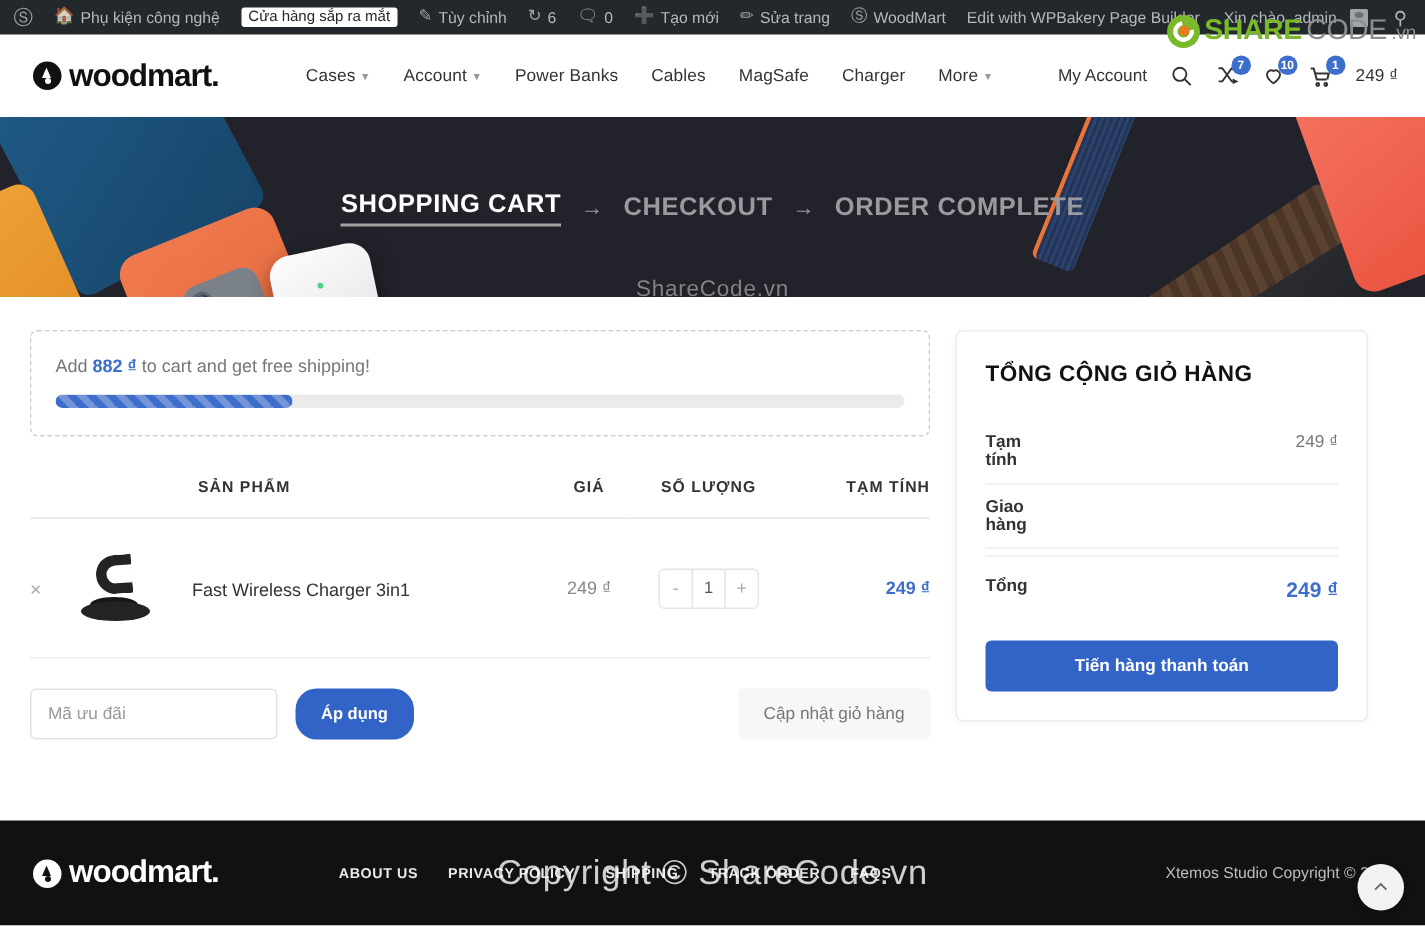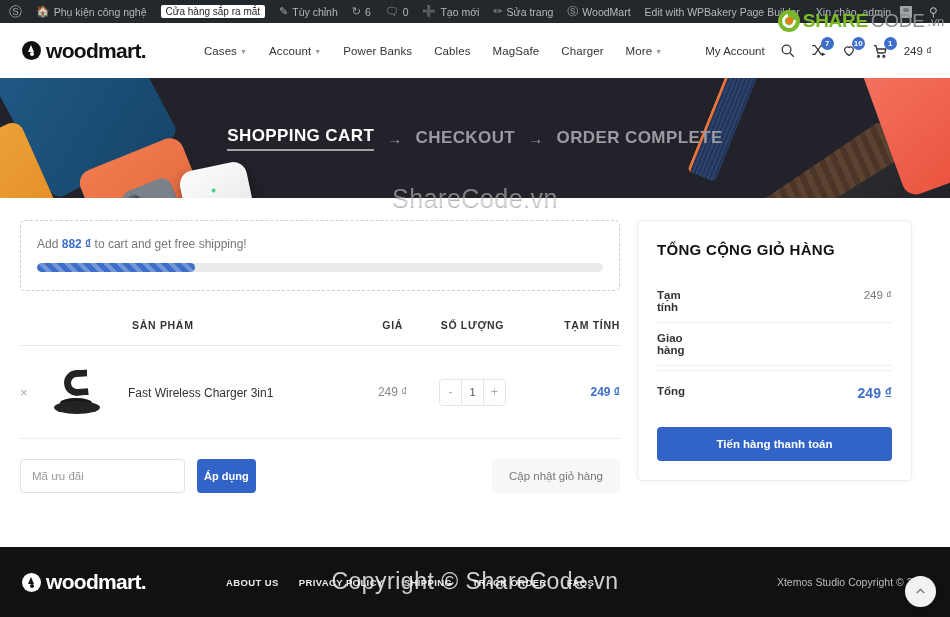--- a/index.html
+++ b/index.html
@@ -169,21 +169,21 @@
     position: relative; z-index: 4; display:flex; align-items:center; gap:13px;
     font-size: 17px; font-weight: 700; letter-spacing: .4px;
   }
   .bc-active { color:#fff; border-bottom: 2px solid #a3a3a3; padding-bottom:3px; }
   .bc-step { color:#9a9ba0; }
   .bc-arrow { color:#9a9ba0; font-size:15px; font-weight:400; }
 
   
   .wm-banner {
     position:absolute; left:0; right:0; top:184px; text-align:center;
-    font-size: 25px; color: rgba(255,255,255,.45);
+    font-size: 15px; color: rgba(255,255,255,.45);
     text-shadow: 0 1px 0 rgba(0,0,0,.3);
     z-index: 6; pointer-events:none; letter-spacing:.5px;
   }
 
   
   .content {
     display: flex; gap: 0; padding: 22px 18px 0 20px; align-items: flex-start;
     background:#fff;
   }
   .cart-left { width: 600px; }
@@ -253,21 +253,21 @@
     width: 165px; height: 34px; border: 1px solid #e2e2e2; border-radius: 4px;
     padding: 0 11px; font-size: 11.5px; color:#555; outline:none;
     font-family:"Liberation Sans",sans-serif;
   }
   .coupon-input::placeholder { color:#9a9a9a; }
   .btn {
     border: none; border-radius: 4px; cursor: pointer; font-size: 11px;
     font-weight: 700; font-family:"Liberation Sans",sans-serif;
   }
   .btn-apply {
-    background:#3264c8; color:#fff; height: 34px; padding: 0 7px; margin-left: 12px;
+    background:#3264c8; color:#fff; height: 34px; padding: 0 17px; margin-left: 12px; border-radius: 14px;
   }
   .btn-update {
     background:#f7f7f7; color:#777; height: 34px; padding: 0 17px; margin-left:auto;
     font-weight: 400; font-size: 11.5px;
   }
 
   
   .totals {
     border: 1px solid #ededed; border-radius: 5px; background:#fff;
     padding: 20px 19px 19px; box-shadow: 0 1px 4px rgba(0,0,0,.04);

